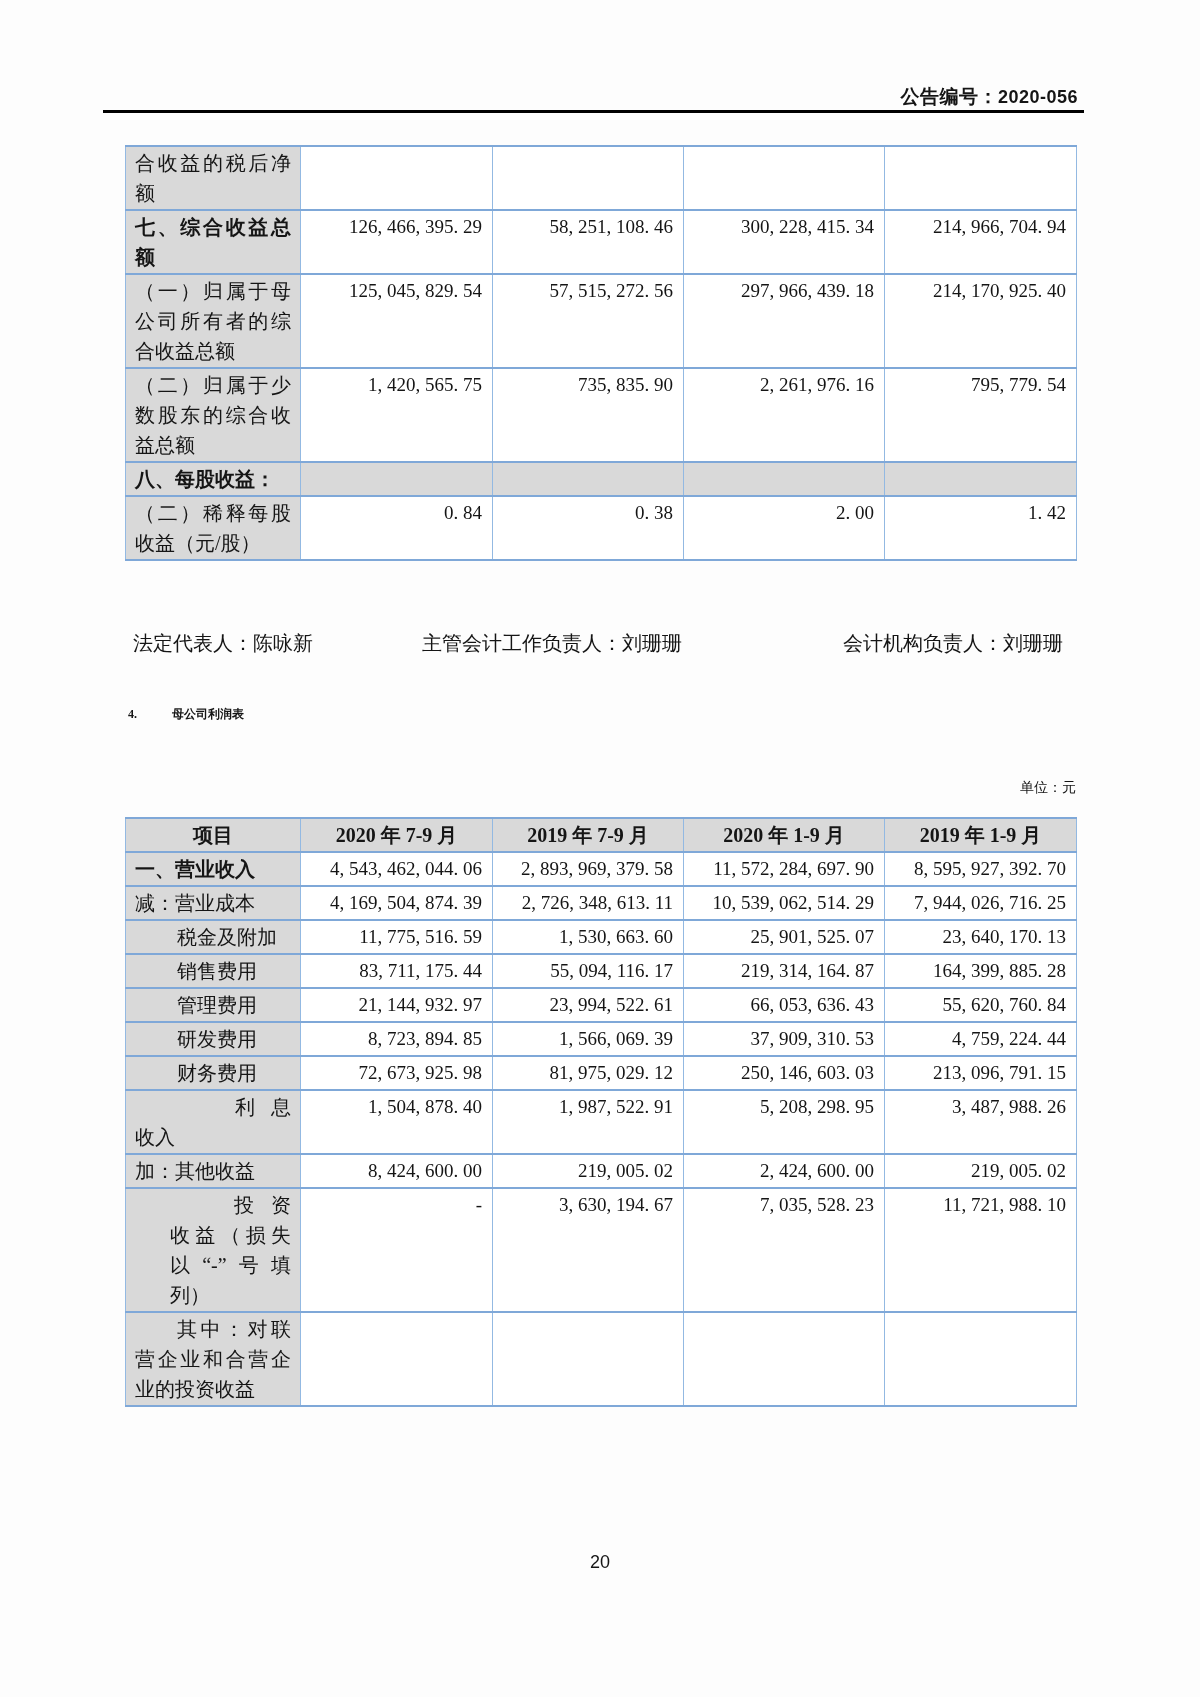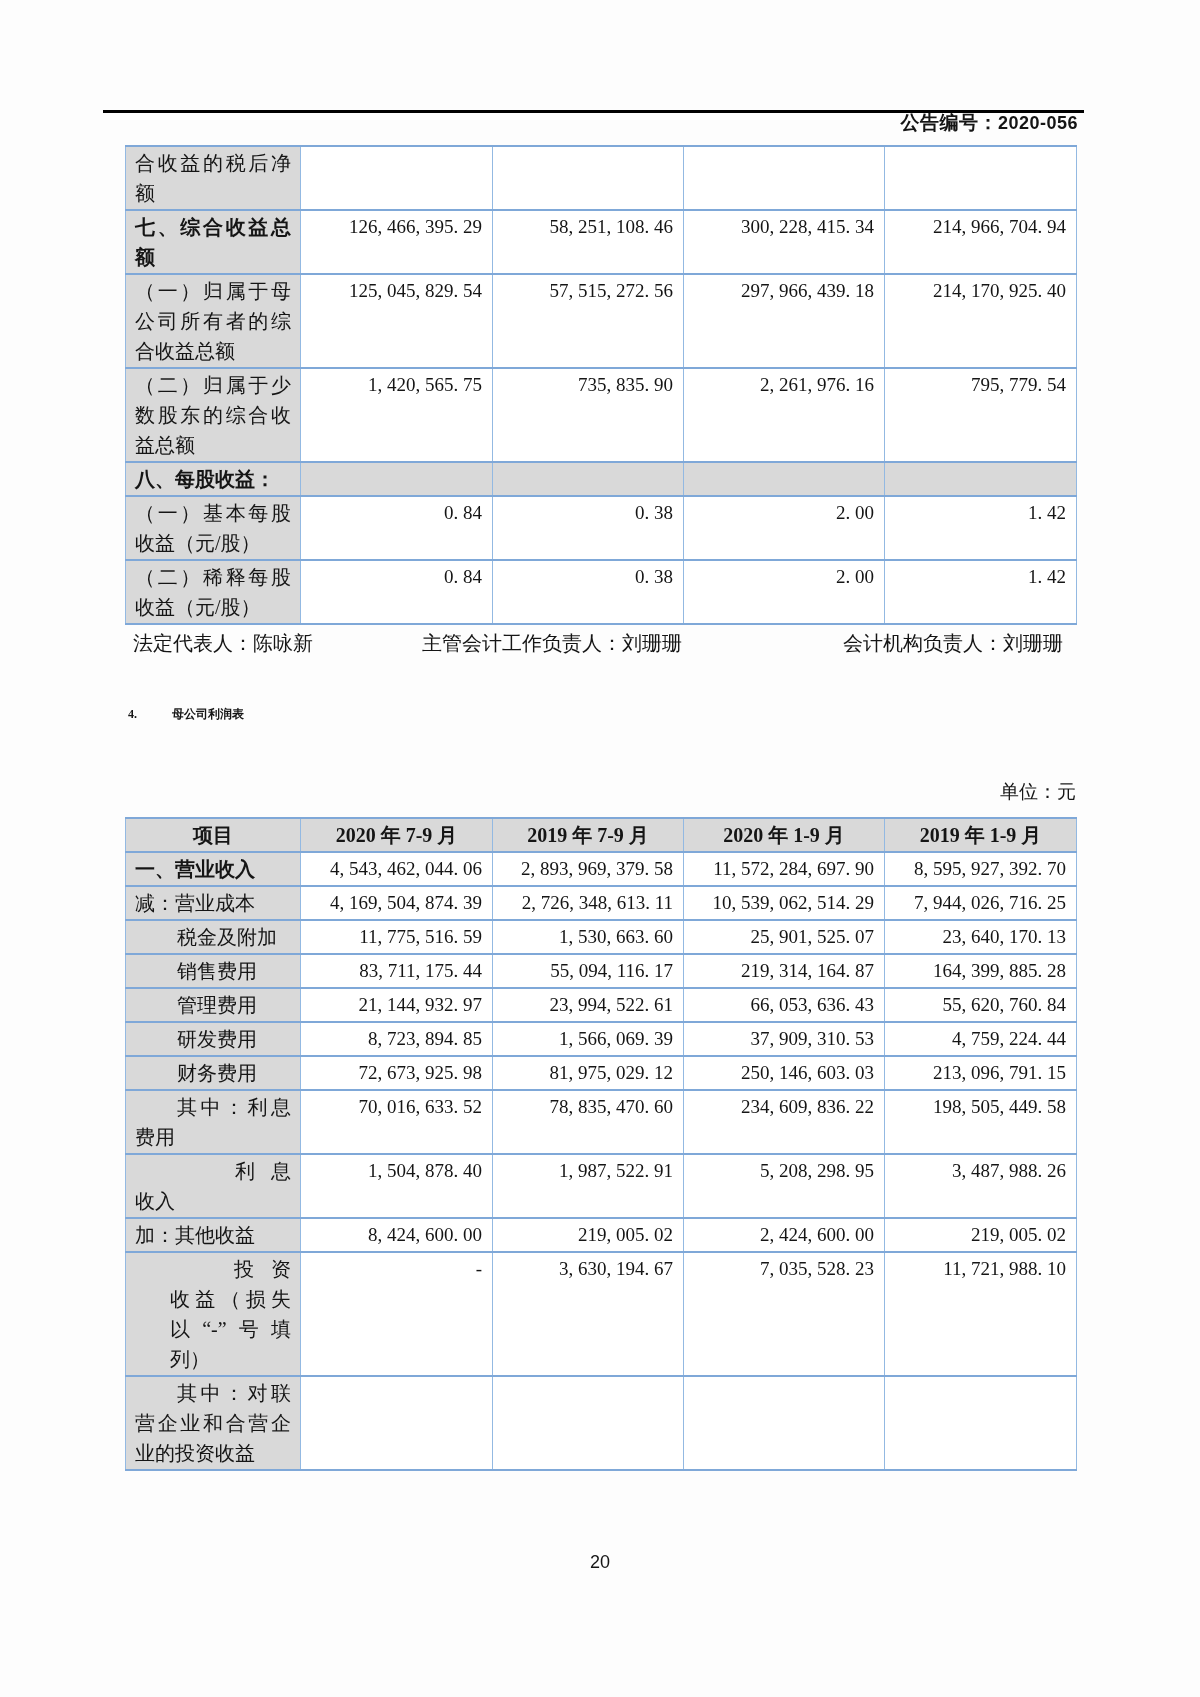--- a/index.html
+++ b/index.html
@@ -3,21 +3,21 @@
 <meta charset="utf-8">
 <style>
   html,body{margin:0;padding:0;}
   body{
     width:1200px;height:1697px;position:relative;
     background:#fdfdfd;color:#151515;
     font-family:"Liberation Serif","DejaVu Serif",serif;
     overflow:hidden;
   }
   
-  .notice{position:absolute;top:84px;right:122px;font-size:19px;font-weight:bold;letter-spacing:.5px;margin-top:26px;}
+  .notice{position:absolute;top:84px;right:122px;font-size:19px;font-weight:bold;letter-spacing:.5px;}
   .notice .num{font-family:"Liberation Sans","DejaVu Sans",sans-serif;font-size:18px;}
   .rule{position:absolute;left:103px;right:116px;top:110px;height:3px;background:#000;}
 
   
   table{border-collapse:collapse;table-layout:fixed;}
   #t1{position:absolute;left:125px;top:145px;}
   #t2{position:absolute;left:125px;top:817px;}
   td,th{
     border-top:2px solid #7fa8d8;border-bottom:2px solid #7fa8d8;
     border-left:1.5px solid #93b9e2;border-right:1.5px solid #93b9e2;
@@ -34,21 +34,21 @@
   .i3{text-indent:100px;margin-left:28px;}
 
   
   .sigs{position:absolute;left:125px;top:630px;width:951px;height:26px;font-size:20px;}
   .sigs span{position:absolute;white-space:nowrap;}
   .sig1{left:8px;} .sig2{left:297px;} .sig3{left:718px;}
 
   
   .section{position:absolute;left:128px;top:706px;font-size:12px;font-weight:bold;}
   .sec-num{display:inline-block;width:44px;}
-  .unit{position:absolute;right:124px;top:779px;font-size:19px;}
+  .unit{position:absolute;right:124px;top:779px;font-size:14px;}
 
   
   .pageno{position:absolute;left:0;top:1552px;width:1200px;text-align:center;
     font-size:18px;font-family:"Liberation Sans","DejaVu Sans",sans-serif;}
 </style>
 </head>
 <body>
 
 <div class="notice">
   <span>公告编号：</span><span class="num">2020-056</span>
@@ -93,27 +93,20 @@
         <td class="num">795, 779. 54</td>
       </tr>
       <tr class="gray">
         <td class="label bold">八、每股收益：</td>
         <td class="num"></td>
         <td class="num"></td>
         <td class="num"></td>
         <td class="num"></td>
       </tr>
       <tr>
-        <td class="label">（一）基本每股收益（元/股）</td>
-        <td class="num">0. 84</td>
-        <td class="num">0. 38</td>
-        <td class="num">2. 00</td>
-        <td class="num">1. 42</td>
-      </tr>
-      <tr>
         <td class="label">（二）稀释每股收益（元/股）</td>
         <td class="num">0. 84</td>
         <td class="num">0. 38</td>
         <td class="num">2. 00</td>
         <td class="num">1. 42</td>
       </tr>
     </tbody>
 </table>
 
 <div class="sigs">
@@ -188,27 +181,20 @@
         <td class="num">4, 759, 224. 44</td>
       </tr>
       <tr>
         <td class="label i1">财务费用</td>
         <td class="num">72, 673, 925. 98</td>
         <td class="num">81, 975, 029. 12</td>
         <td class="num">250, 146, 603. 03</td>
         <td class="num">213, 096, 791. 15</td>
       </tr>
       <tr>
-        <td class="label i1">其中：利息费用</td>
-        <td class="num">70, 016, 633. 52</td>
-        <td class="num">78, 835, 470. 60</td>
-        <td class="num">234, 609, 836. 22</td>
-        <td class="num">198, 505, 449. 58</td>
-      </tr>
-      <tr>
         <td class="label i3">利息收入</td>
         <td class="num">1, 504, 878. 40</td>
         <td class="num">1, 987, 522. 91</td>
         <td class="num">5, 208, 298. 95</td>
         <td class="num">3, 487, 988. 26</td>
       </tr>
       <tr>
         <td class="label">加：其他收益</td>
         <td class="num">8, 424, 600. 00</td>
         <td class="num">219, 005. 02</td>

